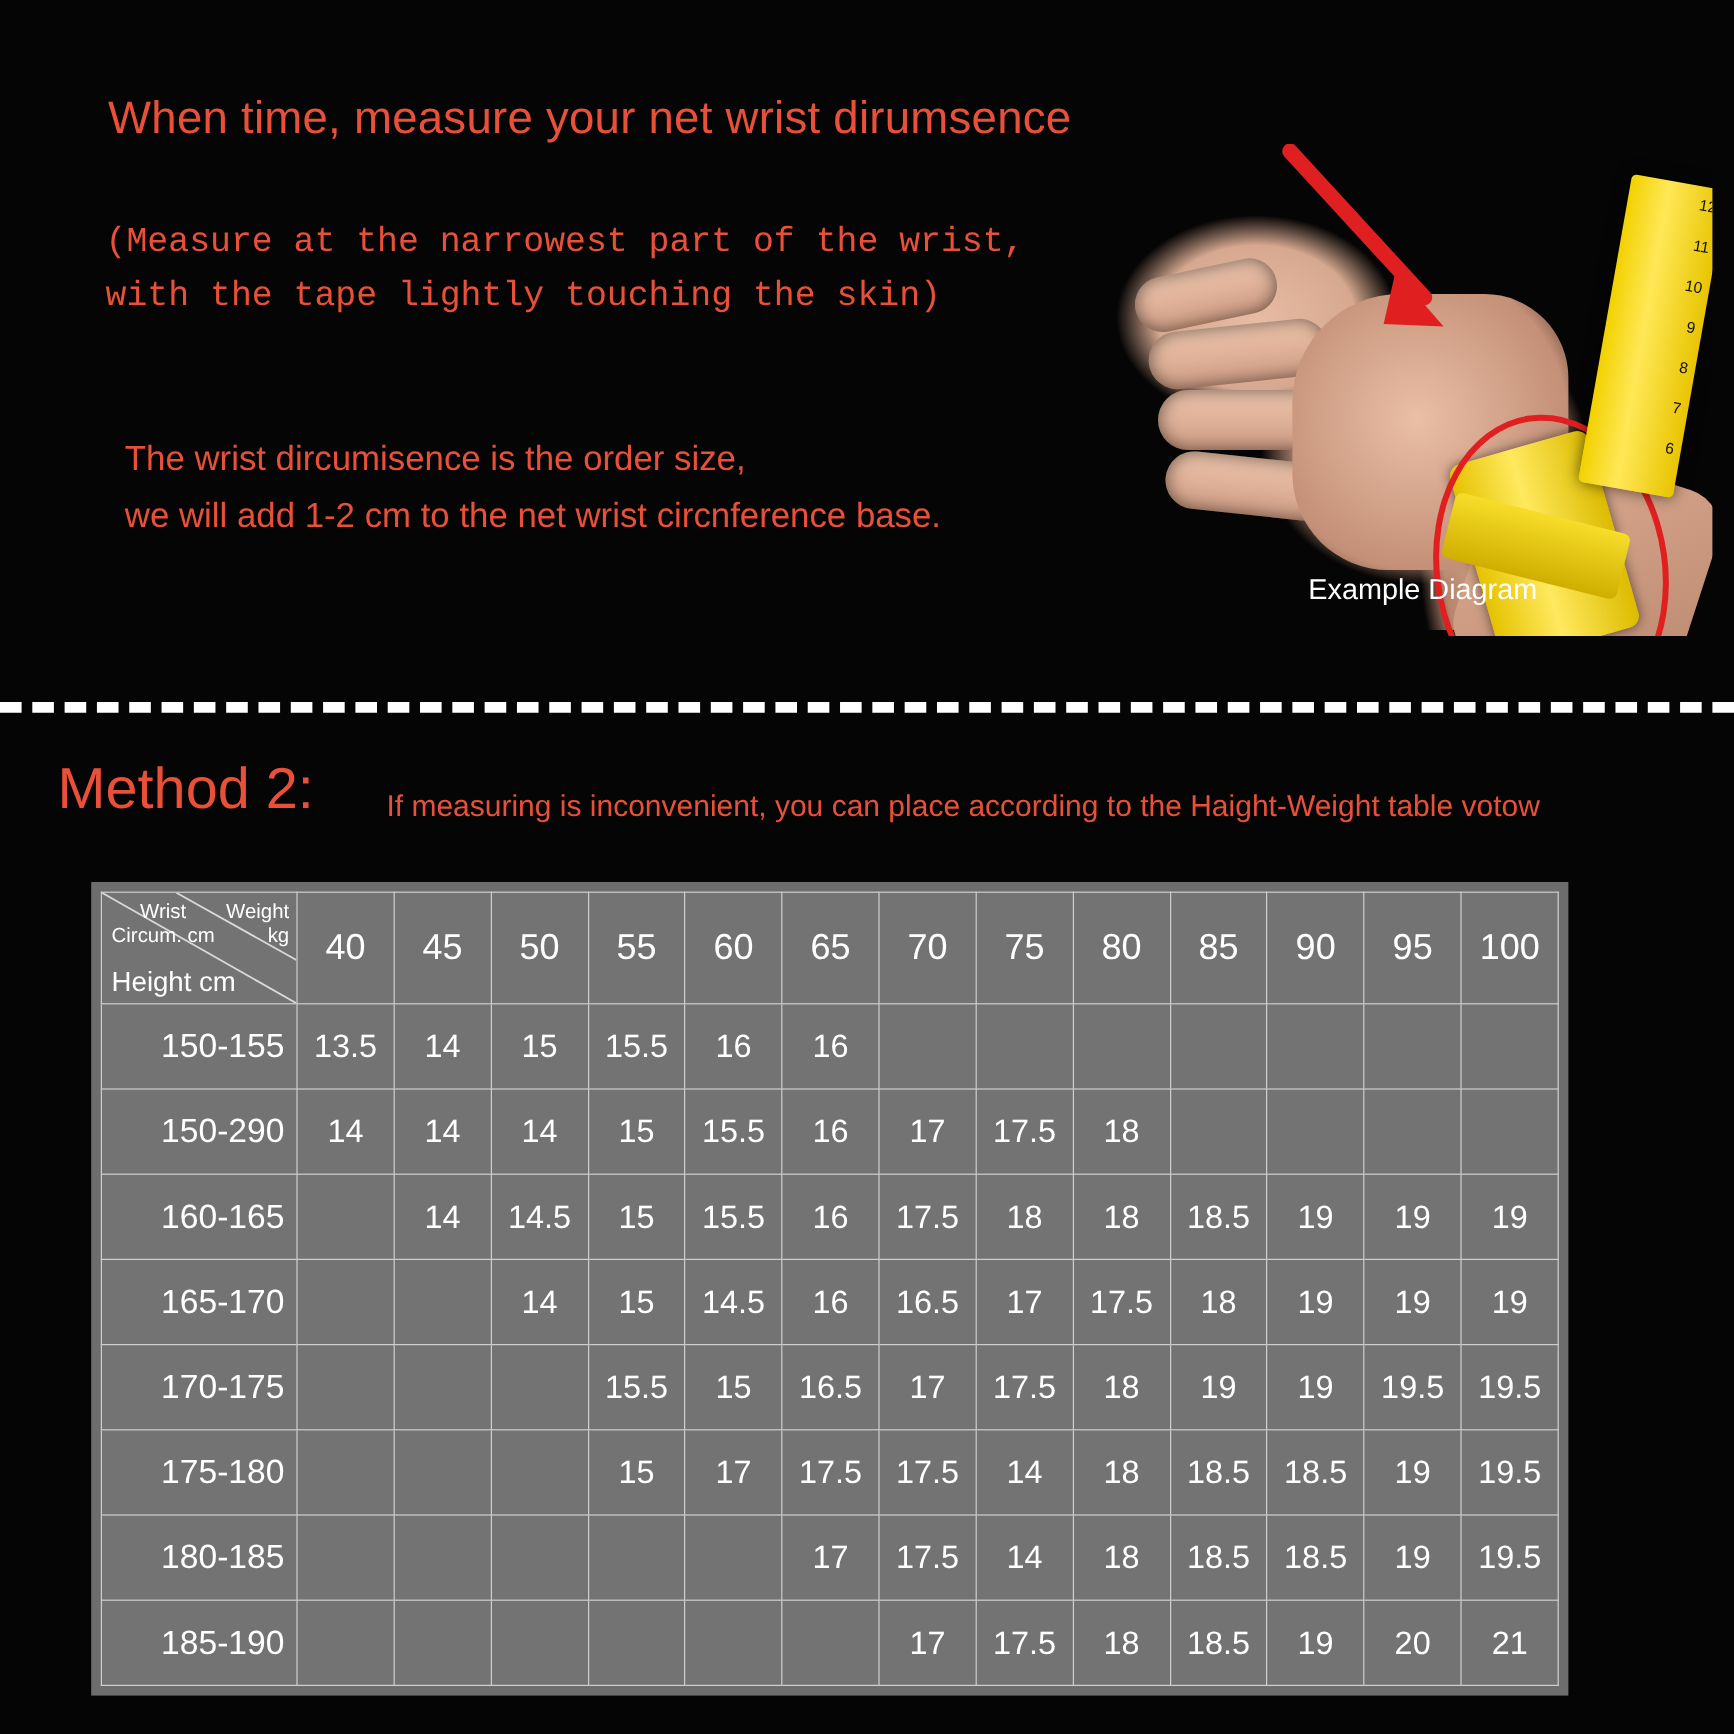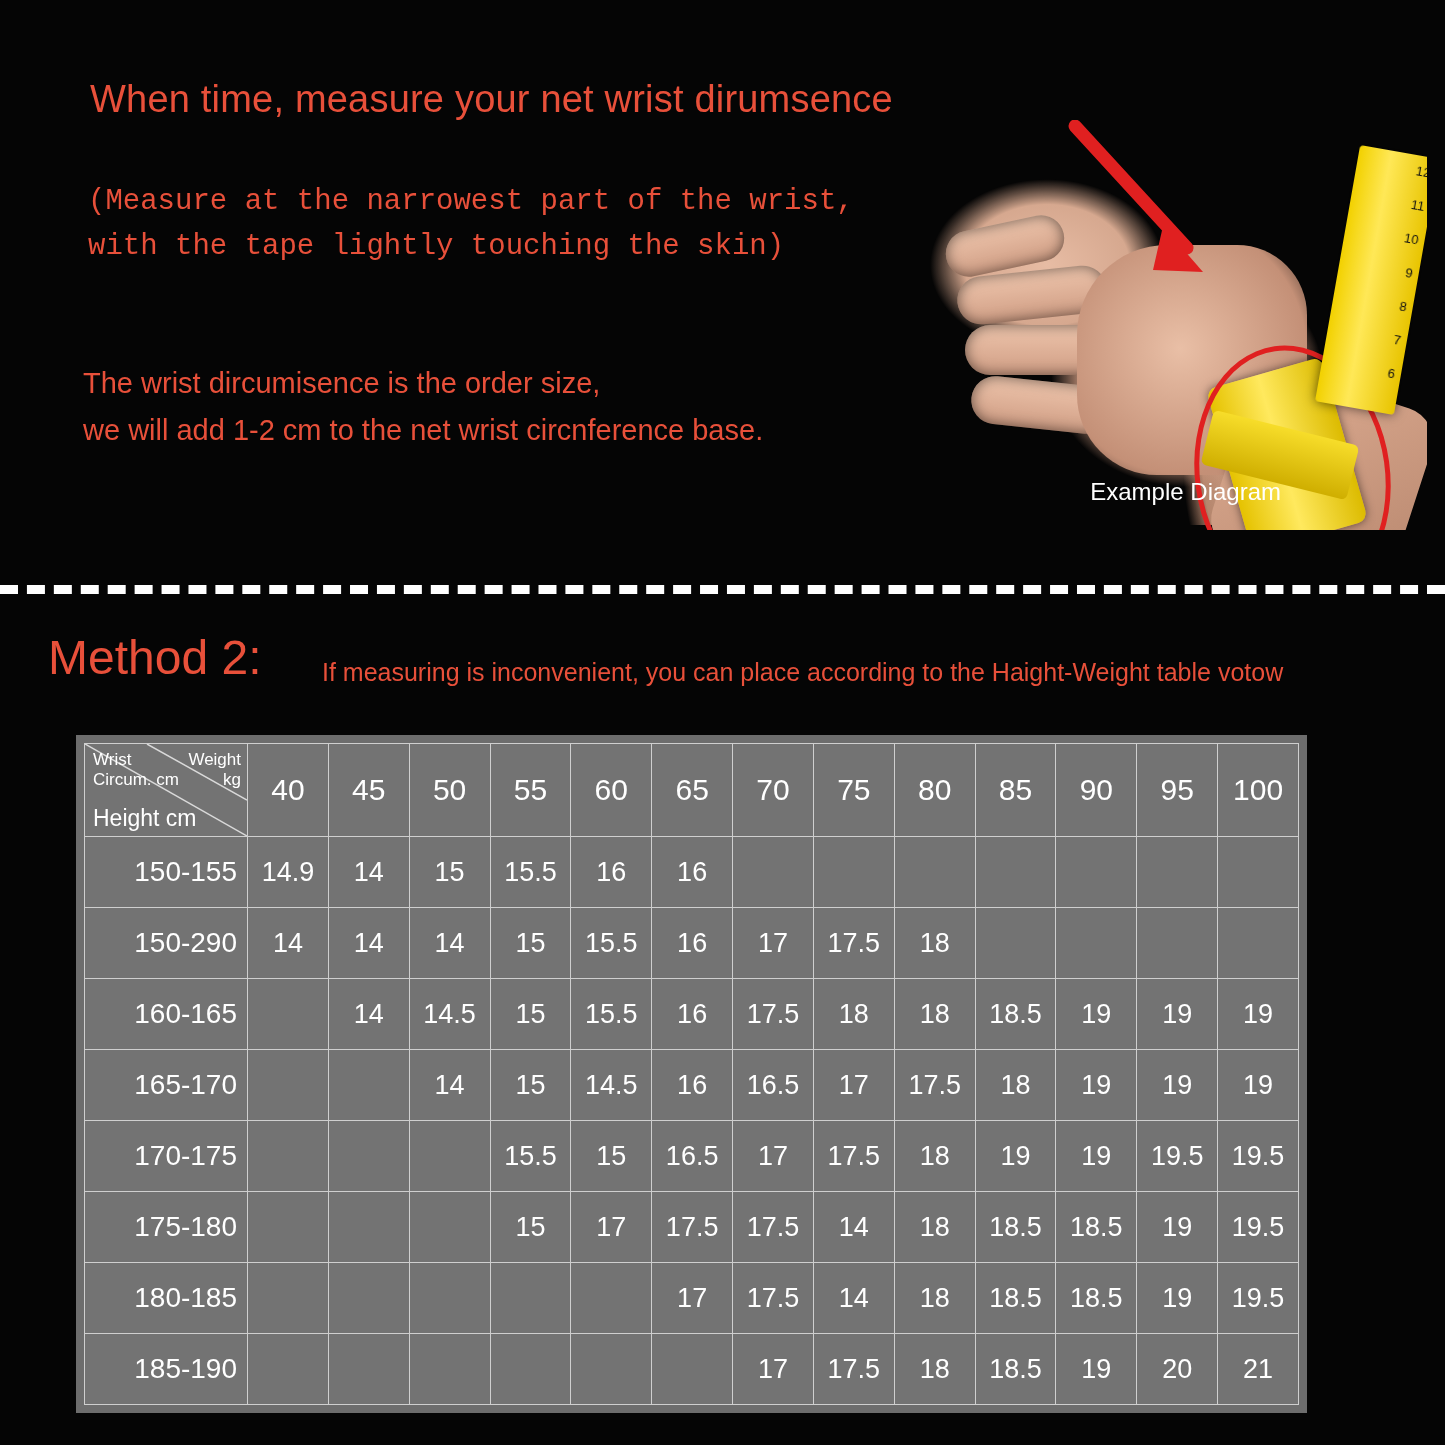--- a/index.html
+++ b/index.html
@@ -38,21 +38,21 @@
   .sub-1 {
     position: absolute;
     left: 88px; top: 180px;
     font-size: 29px;
     color: #e8503a;
     line-height: 1.55;
     font-family: Liberation Mono, monospace;
   }
   .sub-2 {
     position: absolute;
-    left: 83px; top: 360px;
+    left: 104px; top: 360px;
     font-size: 29px;
     color: #e8503a;
     line-height: 1.62;
   }
 
   
   .photo {
     position: absolute;
     right: 18px; top: 110px;
     width: 560px; height: 420px;
@@ -209,21 +209,21 @@
   }
   .corner-inner {
     position: relative;
     width: 100%; height: 100%;
   }
   .corner-inner svg {
     position: absolute; left: 0; top: 0;
   }
   .c-wrist {
     position: absolute; left: 8px; top: 6px;
-    font-size: 17px; line-height: 1.15; text-align: left;
+    font-size: 17px; line-height: 1.15; text-align: center;
   }
   .c-weight {
     position: absolute; right: 6px; top: 6px;
     font-size: 17px; line-height: 1.15; text-align: right;
   }
   .c-height {
     position: absolute; left: 8px; bottom: 4px;
     font-size: 23px; text-align: left;
   }
   thead th.colhead {
@@ -319,21 +319,21 @@
           <th class="colhead">80</th>
           <th class="colhead">85</th>
           <th class="colhead">90</th>
           <th class="colhead">95</th>
           <th class="colhead">100</th>
         </tr>
       </thead>
       <tbody>
         <tr>
           <td class="rowhead">150-155</td>
-          <td>14.9</td>
+          <td>13.5</td>
           <td>14</td>
           <td>15</td>
           <td>15.5</td>
           <td>16</td>
           <td>16</td>
           <td></td>
           <td></td>
           <td></td>
           <td></td>
           <td></td>

